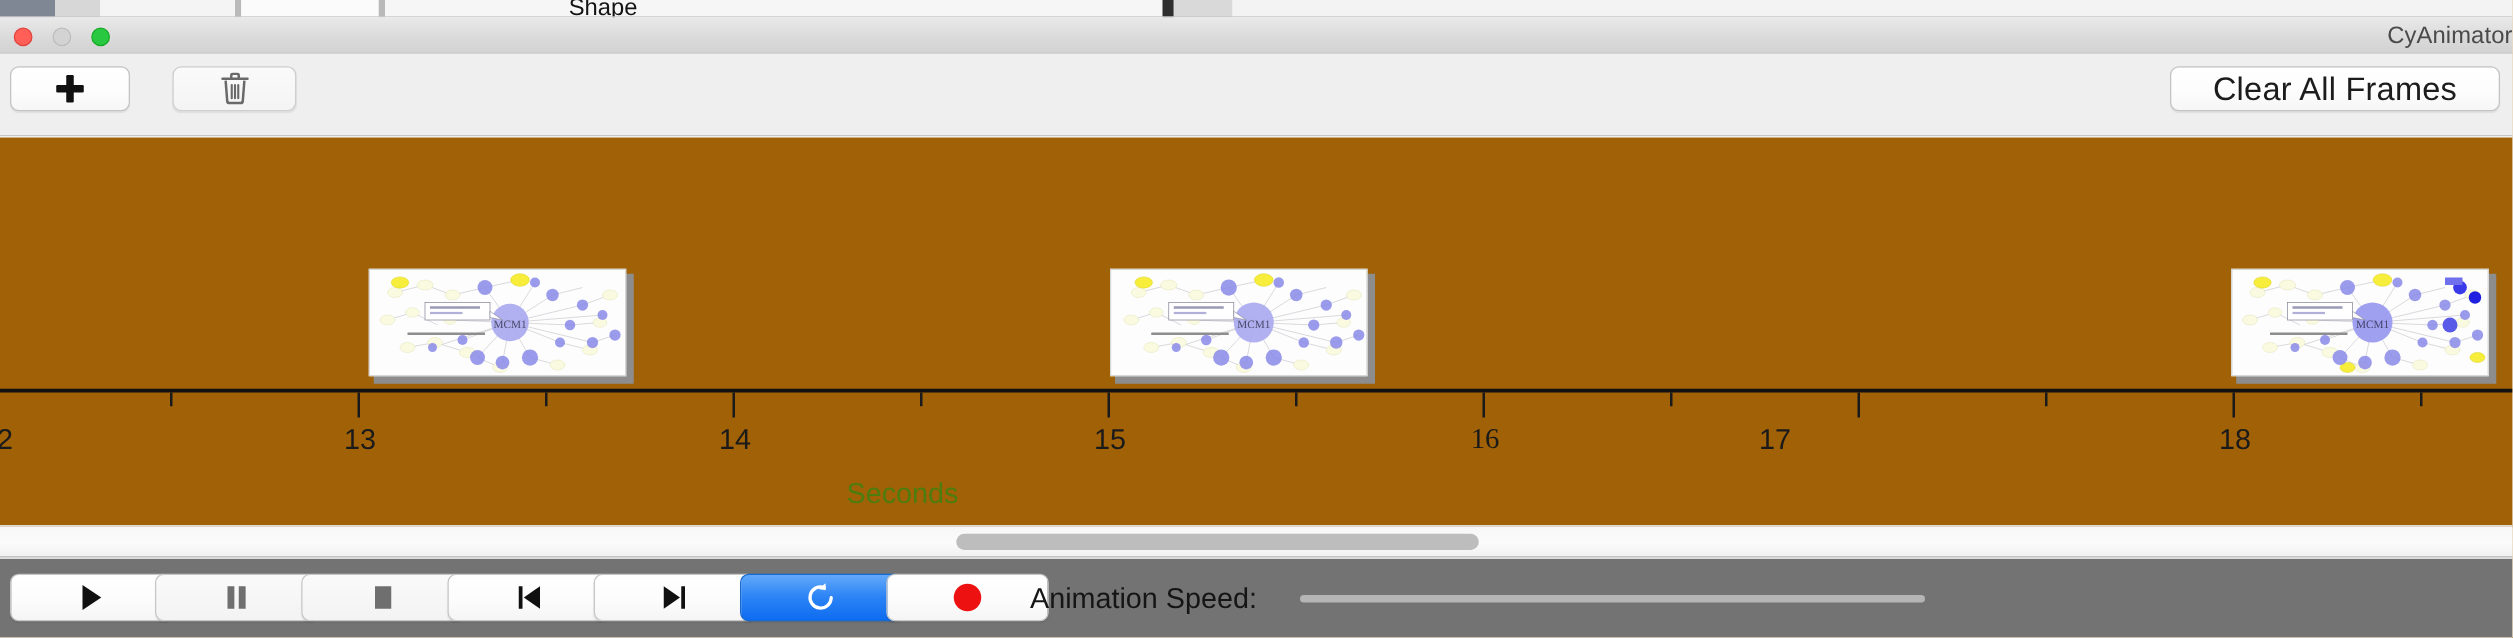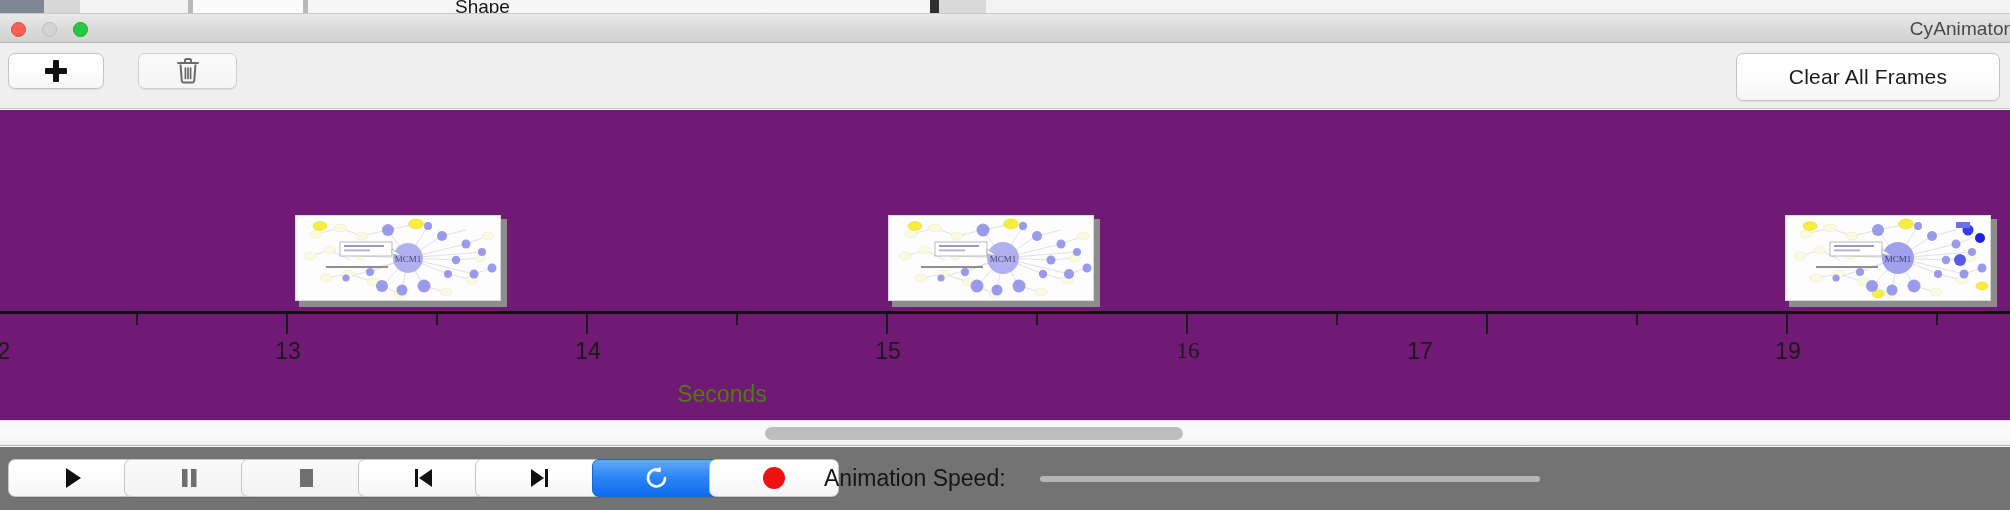--- a/index.html
+++ b/index.html
@@ -61,36 +61,36 @@
     box-shadow: 0 1px 1px rgba(0,0,0,.07);
     display: flex; align-items: center; justify-content: center;
   }
   .btn.flat {
     background: linear-gradient(to bottom, #fafafa 0%, #f4f4f4 100%);
     border-color: #cfcfcf;
   }
   #add-frame-button { left: 8px;  top: 10px; width: 96px; height: 36px; }
   #delete-frame-button { left: 138px; top: 10px; width: 99px; height: 36px; }
   #clear-all-frames-button {
-    left: 1736px; top: 10px; width: 264px; height: 48px;
-    font-size: 21px; color: #1c1c1c; letter-spacing: .2px;
+    left: 1736px; top: 10px; width: 264px; height: 36px;
+    font-size: 26px; color: #1c1c1c; letter-spacing: .2px;
   }
   .plus-icon {
     position: relative; width: 22px; height: 22px;
   }
   .plus-icon::before, .plus-icon::after {
     content: ""; position: absolute; background: #111; border-radius: 1px;
   }
   .plus-icon::before { left: 0; top: 8px; width: 22px; height: 6px; }
   .plus-icon::after  { top: 0; left: 8px; height: 22px; width: 6px; }
 
   
   .timeline {
     position: absolute; left: 0; top: 110px; width: 2010px; height: 312px;
-    background: #701a75;
+    background: #a16207;
     overflow: hidden;
   }
   .frame {
     position: absolute;
     width: 208px; height: 88px;
   }
   .frame .shadow {
     position: absolute; left: 4px; top: 4px; width: 208px; height: 88px;
     background: #8d8d8d;
   }
@@ -428,21 +428,21 @@
   <div class="tick minor" style="left:1336px;"></div>
   <div class="tick minor" style="left:1636px;"></div>
   <div class="tick minor" style="left:1936px;"></div>
 
   <div class="tick-label" style="left:4px;">2</div>
   <div class="tick-label" style="left:288px;">13</div>
   <div class="tick-label" style="left:588px;">14</div>
   <div class="tick-label" style="left:888px;">15</div>
   <div class="tick-label" style="left:1188px;font-family:Liberation Serif, serif;">16</div>
   <div class="tick-label" style="left:1420px;">17</div>
-  <div class="tick-label" style="left:1788px;">19</div>
+  <div class="tick-label" style="left:1788px;">18</div>
 
   <div class="axis-title">
     <span>Seconds</span>
   </div>
 
   <div class="scroll-track">
     <div class="scroll-thumb"></div>
   </div>
 
   <div class="controls">

